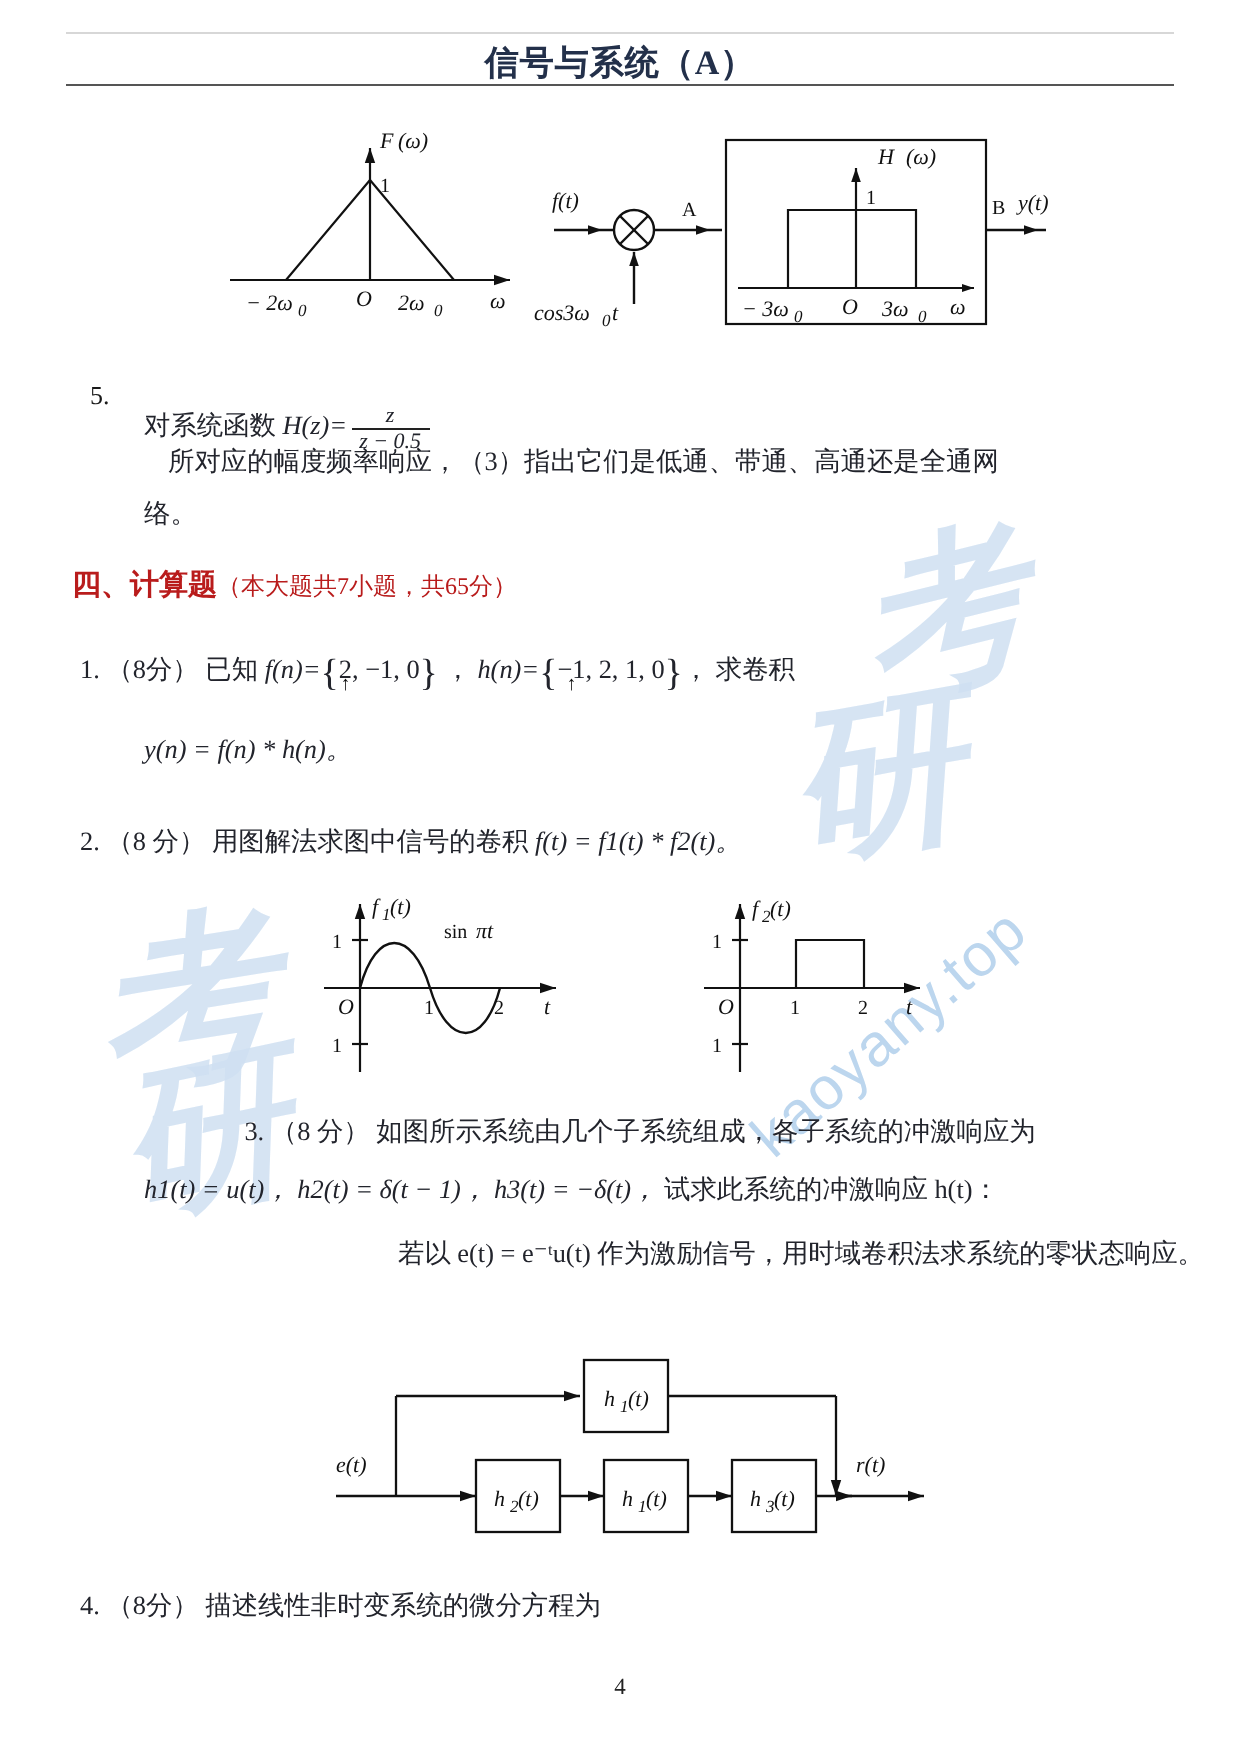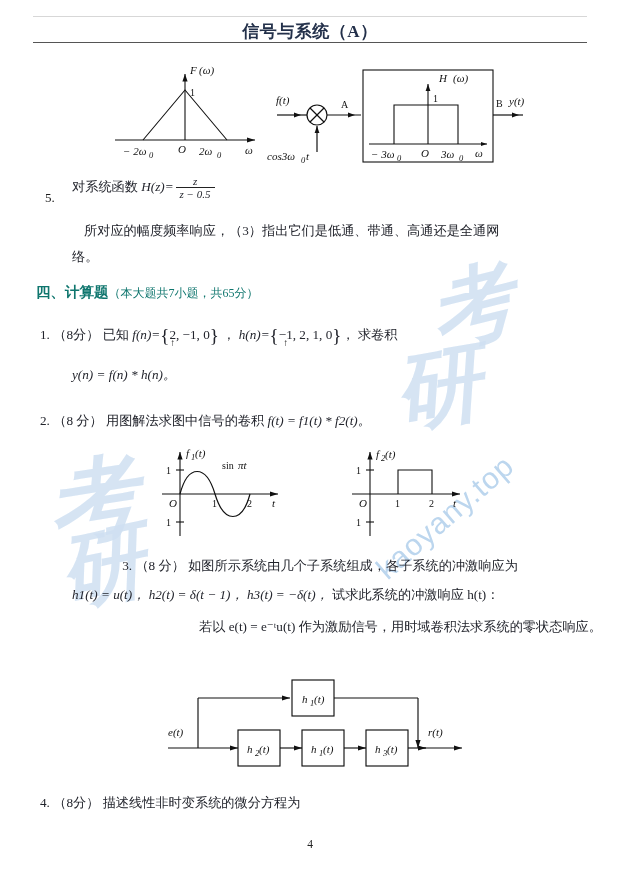--- a/index.html
+++ b/index.html
@@ -106,21 +106,21 @@
     transform: translateX(-50%);
     top: 8px;
     font-size: 10px;
     color: #111;
   }
 
   .section-head {
     position: absolute;
     font-size: 14.5px;
     font-weight: bold;
-    color: #0f766e;
+    color: #b91c1c;
   }
   .section-head .note {
     font-weight: normal;
     font-size: 12px;
   }
 
   .pagenum {
     position: absolute;
     left: 0; top: 838px; width: 620px;
     text-align: center;
@@ -213,21 +213,21 @@
       <g stroke="#111" fill="none" stroke-width="1.2">
         <line x1="398" y1="63" x2="428" y2="63"></line>
         <path d="M424,63 l-7,-2.4 l0,4.8 z" fill="#111" stroke="none"></path>
       </g>
       <text class="lbl-n" x="401" y="55">B</text>
       <text class="lbl" x="414" y="53">y(t)</text>
     </svg>
   </div>
 
   <div class="num" style="left:45px; top:190px;">5.</div>
-  <div class="para" style="left:72px; top:174px; width:510px;">
+  <div class="para" style="left:72px; top:200px; width:510px;">
     <span>对系统函数</span>
     <span class="ital">H(z)=</span><span class="frac"><span class="n">z</span><span class="d">z − 0.5</span></span>
   </div>
   <div class="para" style="left:72px; top:218px; width:510px;margin-left:12px;">所对应的幅度频率响应，（3）指出它们是低通、带通、高通还是全通网</div>
   <div class="para" style="left:72px; top:244px; width:510px;">络。</div>
 
   <div class="section-head" style="left:36px; top:283px;">
     <span>四、计算题</span><span class="note">（本大题共7小题，共65分）</span>
   </div>
 

